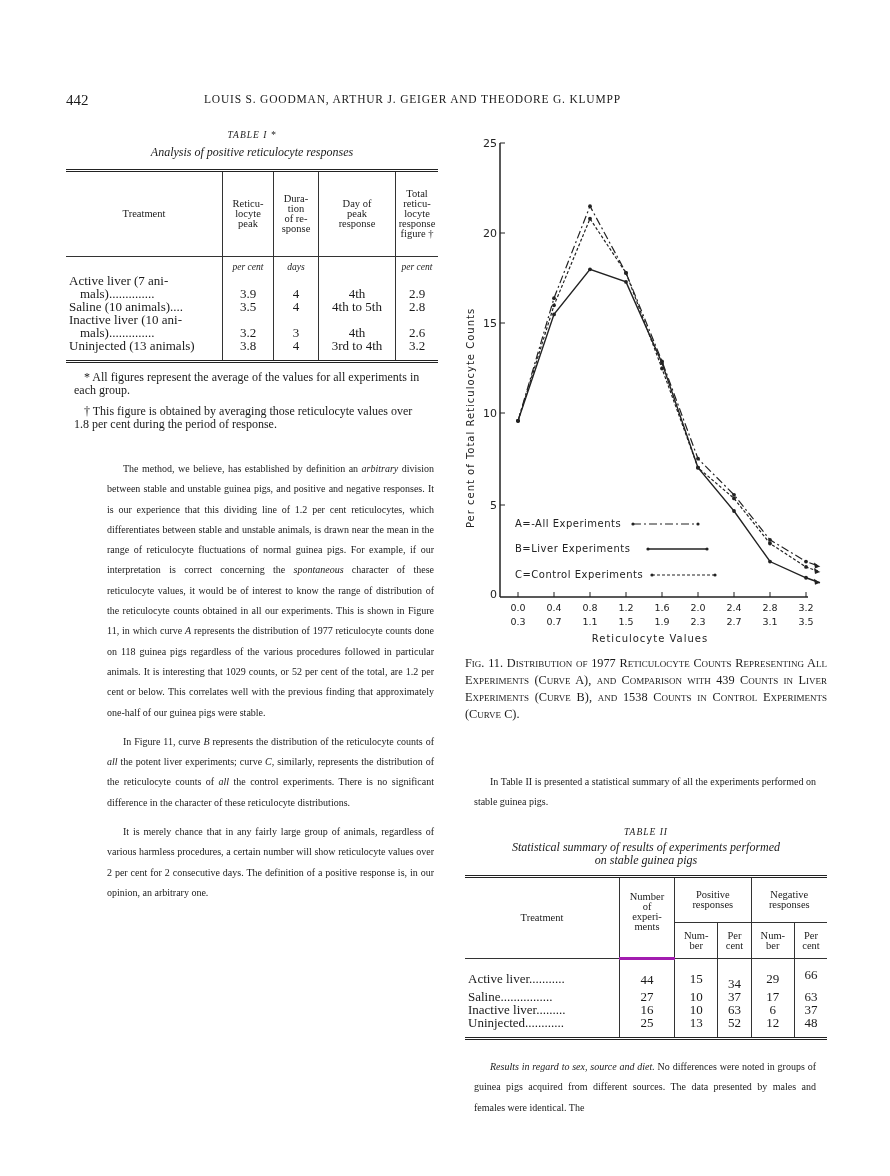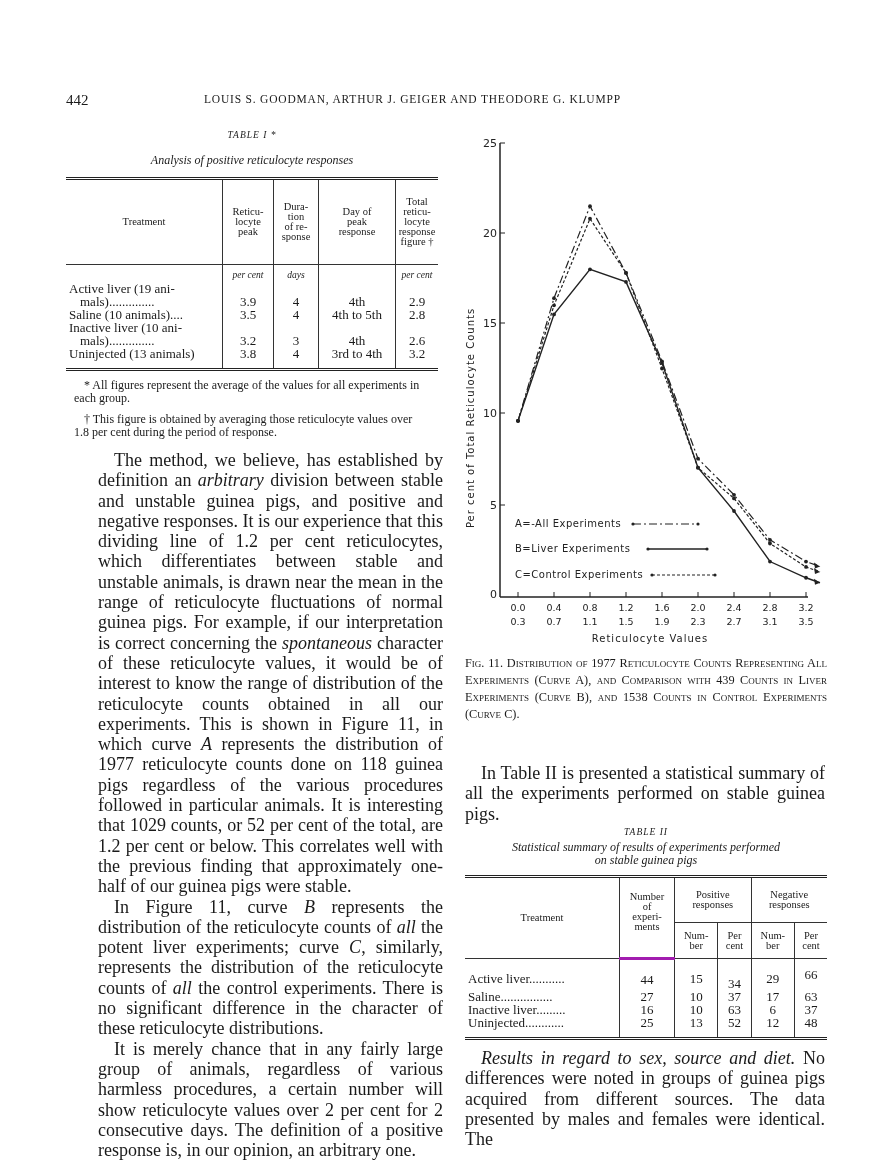--- a/index.html
+++ b/index.html
@@ -19,42 +19,42 @@
   .rule-top { border-top: 3px double #222; }
   .rule-bottom { border-bottom: 3px double #222; }
   th { font-weight: normal; font-size: 10.5px; line-height: 10px; padding: 2px 2px; vertical-align: middle; }
   .vl { border-left: 1px solid #333; }
   .hdr-row th { border-bottom: 1px solid #333; }
   td { padding: 0 3px; line-height: 13px; }
   td.num { text-align: center; }
   .unit { font-style: italic; font-size: 9.5px; padding-top: 4px; text-align: center; }
   .footnote { font-size: 12px; line-height: 13px; text-indent: 10px; margin: 8px; }
 
-  .body-text { font-size: 18px; line-height: 20.3px; text-align: justify; margin: 0; }
+  .body-text { font-size: 10px; line-height: 20.3px; text-align: justify; margin: 9px; }
   .body-text .ind { display: inline-block; width: 16px; }
   .left-col { left: 98px; width: 345px; }
   .right-col { left: 465px; width: 360px; }
 
   .fig-caption { left: 465px; top: 655px; width: 362px; font-size: 12.3px; line-height: 17px; text-align: justify; font-variant: small-caps; }
 
   .t2 { left: 465px; top: 827px; width: 362px; }
   .chart { left: 460px; top: 130px; width: 380px; height: 520px; }
   svg text { font-family: "DejaVu Sans", sans-serif; }
 </style>
 </head>
 <body>
 
 <div class="abs header">
   <span class="page-num">442</span>
   <span class="running-head">LOUIS S. GOODMAN, ARTHUR J. GEIGER AND THEODORE G. KLUMPP</span>
 </div>
 
 <div class="abs t1">
   <div class="table-label">TABLE I *</div>
-  <div class="table-caption" style="margin-top:14px">
+  <div class="table-caption" style="margin-top:6px">
     <div>Analysis of positive reticulocyte responses</div>
   </div>
   <table style="margin-top:10px" class="rule-top rule-bottom">
     <tbody>
         <tr class="hdr-row" style="height:86px">
       <th style="width:152px">Treatment</th>
       <th class="vl" style="width:46px">
         <div>Reticu-</div>
             <div>locyte</div>
             <div>peak</div>
@@ -79,21 +79,21 @@
       </th>
     </tr>
     <tr>
       <td></td>
       <td class="vl unit">per cent</td>
       <td class="vl unit">days</td>
       <td class="vl unit"></td>
       <td class="vl unit">per cent</td>
     </tr>
     <tr>
-          <td>Active liver (19 ani-</td>
+          <td>Active liver (7 ani-</td>
           <td class="vl"></td>
           <td class="vl"></td>
           <td class="vl"></td>
           <td class="vl"></td>
         </tr>
     <tr>
       <td style="padding-left:14px">mals)..............</td>
       <td class="vl num">3.9</td>
           <td class="vl num">4</td>
       <td class="vl num">4th</td>

